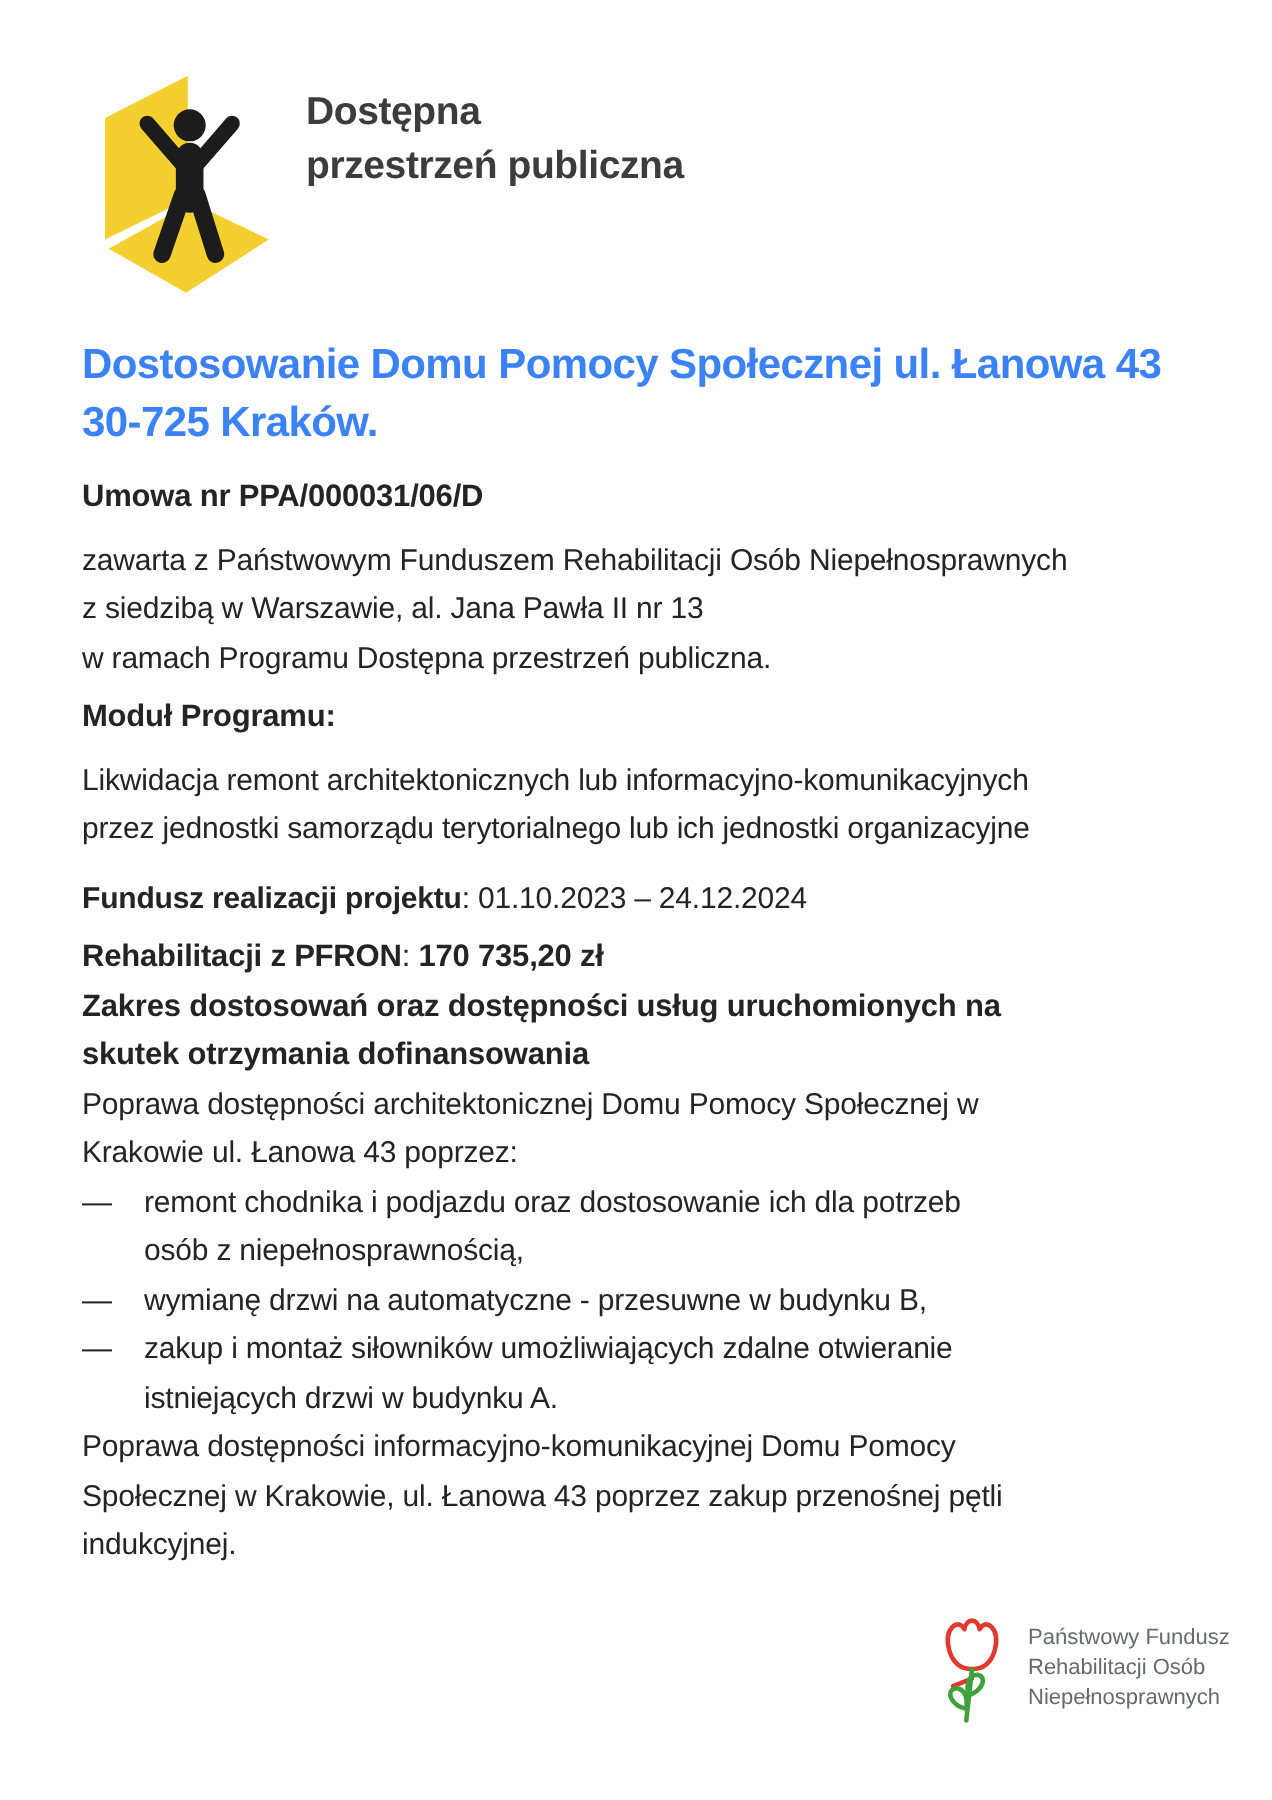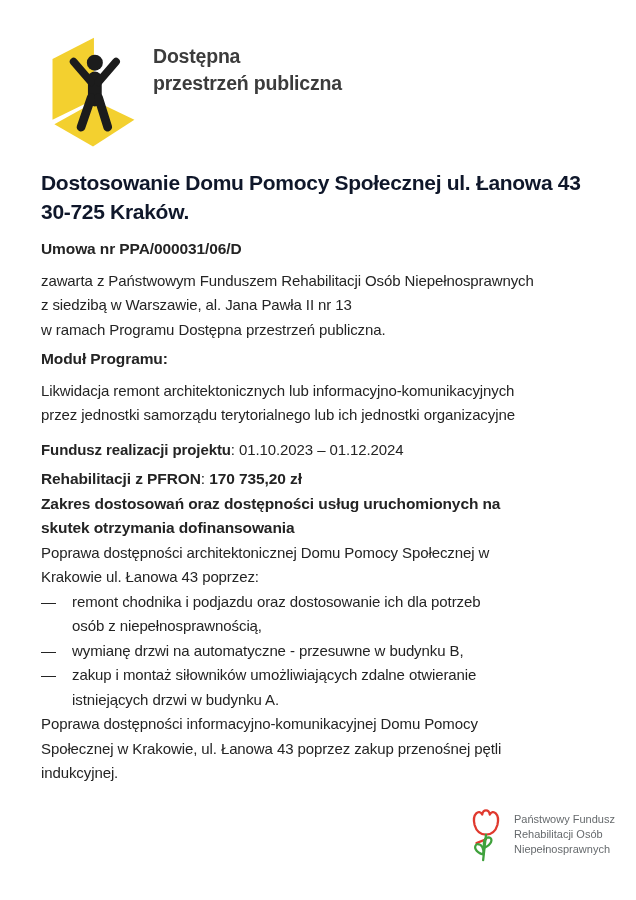--- a/index.html
+++ b/index.html
@@ -39,21 +39,21 @@
     color: #242424;
     font-size: 15px;
     line-height: 24.5px;
     letter-spacing: -0.1px;
   }
   .doc-title {
     margin-top: 16px;
     font-size: 21px;
     line-height: 29px;
     font-weight: 700;
-    color: #0f172a;
+    color: #3b82f6;
     letter-spacing: -0.3px;
   }
   .contract-no { margin-top: 11px; font-weight: 700; font-size: 15.5px; }
   .intro       { margin-top: 7px; }
   .module-heading { margin-top: 5px; font-weight: 700; font-size: 15.5px; }
   .module-text { margin-top: 7px; }
   .term-line   { margin-top: 10px; }
   .funding-line{ margin-top: 5px; font-size: 15.5px; }
   .b { font-weight: 700; }
   .scope-heading { font-weight: 700; font-size: 15.5px; }
@@ -108,21 +108,21 @@
 
     <div class="intro ml">zawarta z Państwowym Funduszem Rehabilitacji Osób Niepełnosprawnych
 z siedzibą w Warszawie, al. Jana Pawła II nr 13
 w ramach Programu Dostępna przestrzeń publiczna.</div>
 
     <div class="module-heading">Moduł Programu:</div>
 
     <div class="module-text ml">Likwidacja remont architektonicznych lub informacyjno-komunikacyjnych
 przez jednostki samorządu terytorialnego lub ich jednostki organizacyjne</div>
 
-    <div class="term-line"><span class="b">Fundusz realizacji projektu</span><span>: </span><span>01.10.2023 – 01.12.2024</span></div>
+    <div class="term-line"><span class="b">Fundusz realizacji projektu</span><span>: </span><span>01.10.2023 – 24.12.2024</span></div>
 
     <div class="funding-line"><span class="b">Rehabilitacji z PFRON</span><span>: </span><span class="b">170 735,20 zł</span></div>
 
     <div class="scope-heading ml">Zakres dostosowań oraz dostępności usług uruchomionych na
 skutek otrzymania dofinansowania</div>
 
     <div class="ml">Poprawa dostępności architektonicznej Domu Pomocy Społecznej w
 Krakowie ul. Łanowa 43 poprzez:</div>
 
     <div class="bullet">

